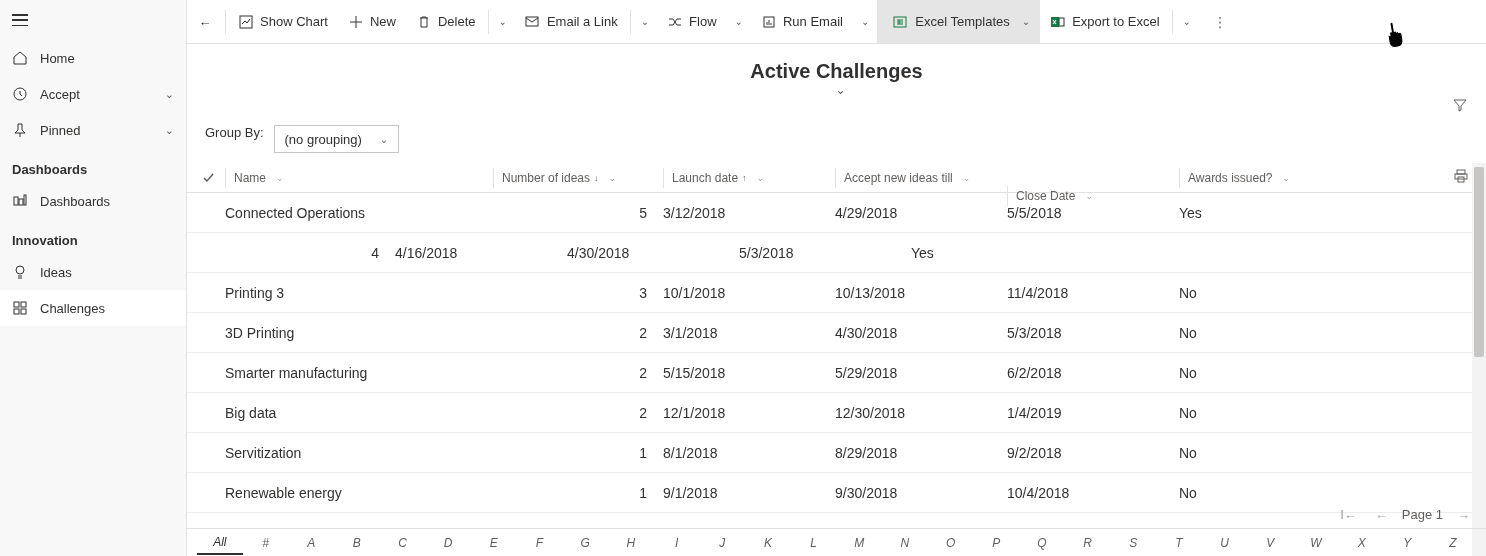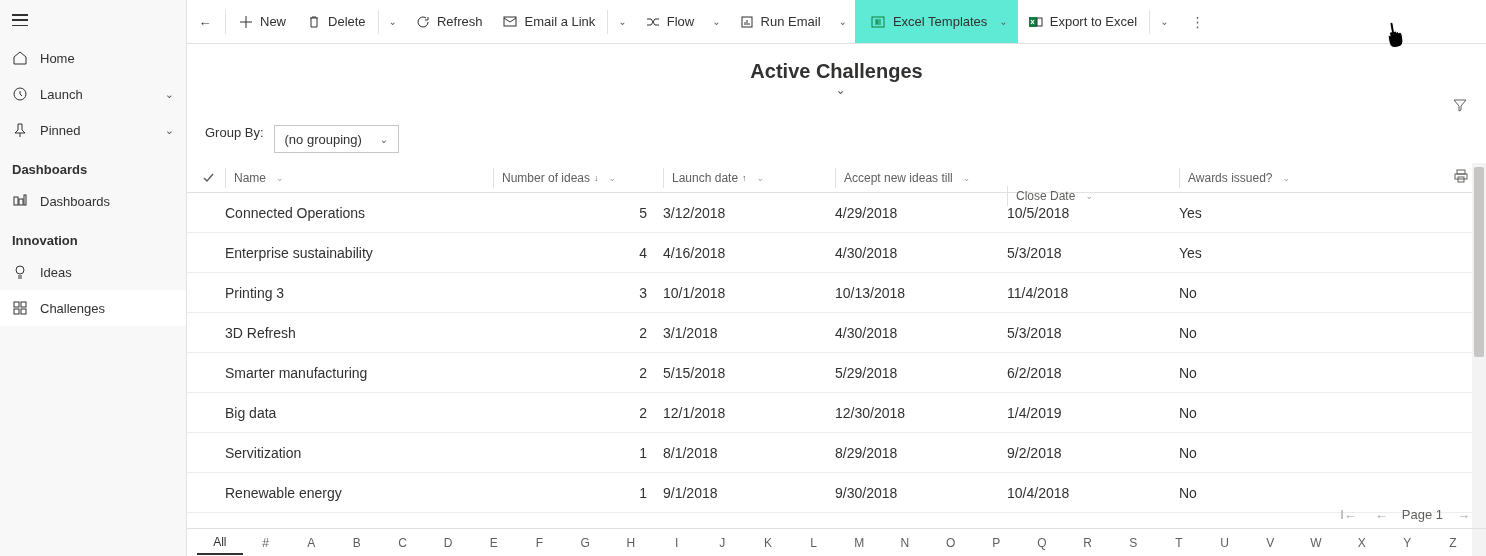--- a/index.html
+++ b/index.html
@@ -17,21 +17,21 @@
 .nav-label { flex: 1; }
 .nav-chevron { font-size: 11px; color: #605e5c; }
 .nav-section { padding: 14px 12px 6px; font-weight: 600; font-size: 13px; }
 
 
 .main { flex: 1; display: flex; flex-direction: column; position: relative; }
 
 
 .cmdbar { height: 44px; border-bottom: 1px solid #e1e1e1; display: flex; align-items: stretch; }
 .cmd { display: flex; align-items: center; padding: 0 10px; cursor: pointer; border-right: none; gap: 6px; }
-.cmd.hovered { background: #5eead4; padding-left: 16px; }
+.cmd.hovered { background: #e5e5e5; padding-left: 16px; }
 .cmd-icon { width: 16px; height: 16px; display: flex; align-items: center; justify-content: center; }
 .cmd-sep { width: 1px; height: 24px; background: #e1e1e1; align-self: center; margin: 0 2px; }
 .cmd-chevron { padding: 0 8px; display: flex; align-items: center; cursor: pointer; font-size: 10px; color: #605e5c; }
 .cmd-overflow { padding: 0 14px; display:flex; align-items:center; cursor:pointer; font-size:14px; color:#605e5c; letter-spacing:1px;}
 
 
 .cursor-hand { position: absolute; top: 20px; left: 1197px; font-size: 28px; z-index: 10; transform: rotate(-10deg); }
 
 
 .viewhdr { padding: 16px 18px 6px; display: flex; align-items: center; flex-direction: column; }
@@ -76,21 +76,21 @@
 .grid-scrollbar { position:absolute; right:0; top:0; width:14px; bottom:0; background:#f3f3f3;}
 .grid-thumb { position:absolute; right:2px; top:4px; width:10px; height:190px; background:#c8c6c4; border-radius:2px;}
 .print-icon { position:absolute; right:18px; top:6px; color:#605e5c;}
 
 
 .pager { position:absolute; bottom:28px; right:12px; height:28px; display:flex; align-items:center; gap:10px; color:#605e5c; font-size:13px;}
 .pager-arrow { padding:0 4px; cursor:pointer; color:#a19f9d;}
 
 
 .alphabar { position:absolute; bottom:0; left:187px; right:0; height:28px; border-top:1px solid #e1e1e1; display:flex; align-items:center; padding:0 10px; gap:0; font-size:12px; color:#605e5c;}
-.alpha { flex:1; text-align:center; cursor:pointer; padding:4px 0;}
+.alpha { flex:1; text-align:center; cursor:pointer; padding:4px 0;font-style:italic;}
 .alpha.active { border-bottom:2px solid #323130; color:#323130;}
 
 svg { display: block; }
 </style>
 </head>
 <body>
 
 <div class="app">
 
   <div class="sidebar">
@@ -109,21 +109,21 @@
         </span>
       <span class="nav-label">Home</span>
     </div>
     <div class="nav-item">
       <span class="nav-icon">
           <svg width="16" height="16" viewBox="0 0 16 16" fill="none" stroke="#323130" stroke-width="1">
             <circle cx="8" cy="8" r="6"></circle>
             <path d="M8 5 V8 L10 10"></path>
           </svg>
         </span>
-      <span class="nav-label">Launch</span>
+      <span class="nav-label">Accept</span>
       <span class="nav-chevron">⌄</span>
     </div>
     <div class="nav-item">
       <span class="nav-icon">
           <svg width="16" height="16" viewBox="0 0 16 16" fill="none" stroke="#323130" stroke-width="1">
             <path d="M6 2 L10 2 L10 8 L13 11 L3 11 L6 8 Z M8 11 L8 15"></path>
           </svg>
         </span>
       <span class="nav-label">Pinned</span>
       <span class="nav-chevron">⌄</span>
@@ -164,44 +164,45 @@
 
   <div class="main">
 
     <div class="cmdbar">
       <div class="cmd">
           <span class="cmd-icon">←</span>
         </div>
       <div class="cmd-sep"></div>
       <div class="cmd">
         <span class="cmd-icon">
+            <svg width="16" height="16" viewBox="0 0 16 16" fill="none" stroke="#323130" stroke-width="1">
+              <rect x="2" y="2" width="12" height="12"></rect>
+              <path d="M4 10 L7 7 L9 9 L12 5"></path>
+            </svg>
+          </span>
+        <span>Show Chart</span>
+      </div>
+      <div class="cmd">
+        <span class="cmd-icon">
             <svg width="14" height="14" viewBox="0 0 14 14" stroke="#323130" stroke-width="1">
               <path d="M7 1 V13 M1 7 H13"></path>
             </svg>
           </span>
         <span>New</span>
       </div>
       <div class="cmd">
         <span class="cmd-icon">
             <svg width="14" height="14" viewBox="0 0 14 14" fill="none" stroke="#323130" stroke-width="1">
               <path d="M3 3 H11 M5 3 V2 H9 V3 M4 3 V12 H10 V3"></path>
             </svg>
           </span>
         <span>Delete</span>
       </div>
       <div class="cmd-sep"></div>
       <div class="cmd-chevron">⌄</div>
-      <div class="cmd">
-        <span class="cmd-icon">
-            <svg width="14" height="14" viewBox="0 0 14 14" fill="none" stroke="#323130" stroke-width="1">
-              <path d="M12 7 A5 5 0 1 1 10 3 M12 2 V5 H9"></path>
-            </svg>
-          </span>
-        <span>Refresh</span>
-      </div>
       <div class="cmd">
         <span class="cmd-icon">
             <svg width="16" height="14" viewBox="0 0 16 14" fill="none" stroke="#323130" stroke-width="1">
               <rect x="1" y="2" width="12" height="9"></rect>
               <path d="M1 3 L7 7 L13 3"></path>
             </svg>
           </span>
         <span>Email a Link</span>
       </div>
       <div class="cmd-sep"></div>
@@ -317,44 +318,43 @@
             </svg>
           </span>
       </div>
       <div class="grid-body" id="grid-body">
           <div class="row">
             <div class="cell cell-check"></div>
             <div class="cell cell-name">Connected Operations</div>
             <div class="cell cell-num">5</div>
             <div class="cell cell-launch">3/12/2018</div>
             <div class="cell cell-accept">4/29/2018</div>
-            <div class="cell cell-close">10/5/2018</div>
+            <div class="cell cell-close">5/5/2018</div>
             <div class="cell cell-awards">Yes</div>
           </div>
           <div class="row">
             <div class="cell cell-check"></div>
-            <div class="cell cell-name">Enterprise sustainability</div>
             <div class="cell cell-num">4</div>
             <div class="cell cell-launch">4/16/2018</div>
             <div class="cell cell-accept">4/30/2018</div>
             <div class="cell cell-close">5/3/2018</div>
             <div class="cell cell-awards">Yes</div>
           </div>
           <div class="row">
             <div class="cell cell-check"></div>
             <div class="cell cell-name">Printing 3</div>
             <div class="cell cell-num">3</div>
             <div class="cell cell-launch">10/1/2018</div>
             <div class="cell cell-accept">10/13/2018</div>
             <div class="cell cell-close">11/4/2018</div>
             <div class="cell cell-awards">No</div>
           </div>
           <div class="row">
             <div class="cell cell-check"></div>
-            <div class="cell cell-name">3D Refresh</div>
+            <div class="cell cell-name">3D Printing</div>
             <div class="cell cell-num">2</div>
             <div class="cell cell-launch">3/1/2018</div>
             <div class="cell cell-accept">4/30/2018</div>
             <div class="cell cell-close">5/3/2018</div>
             <div class="cell cell-awards">No</div>
           </div>
           <div class="row">
             <div class="cell cell-check"></div>
             <div class="cell cell-name">Smarter manufacturing</div>
             <div class="cell cell-num">2</div>

